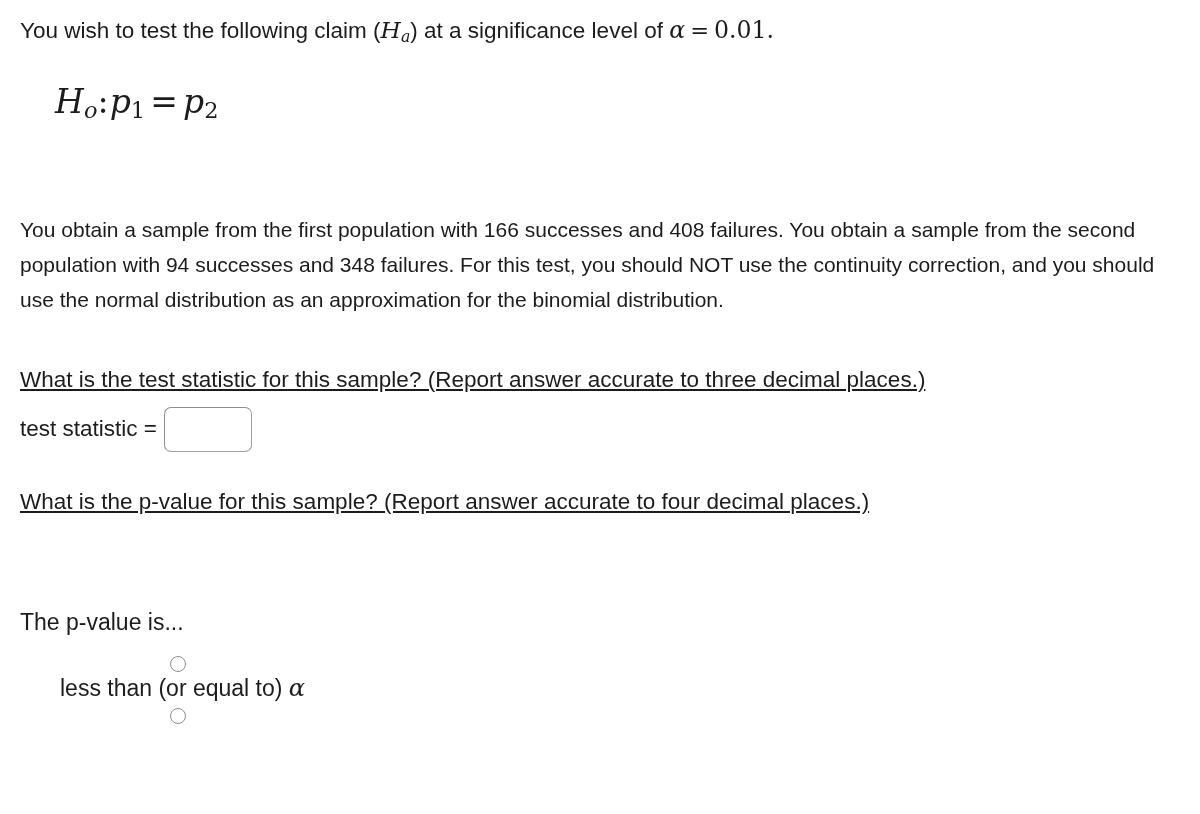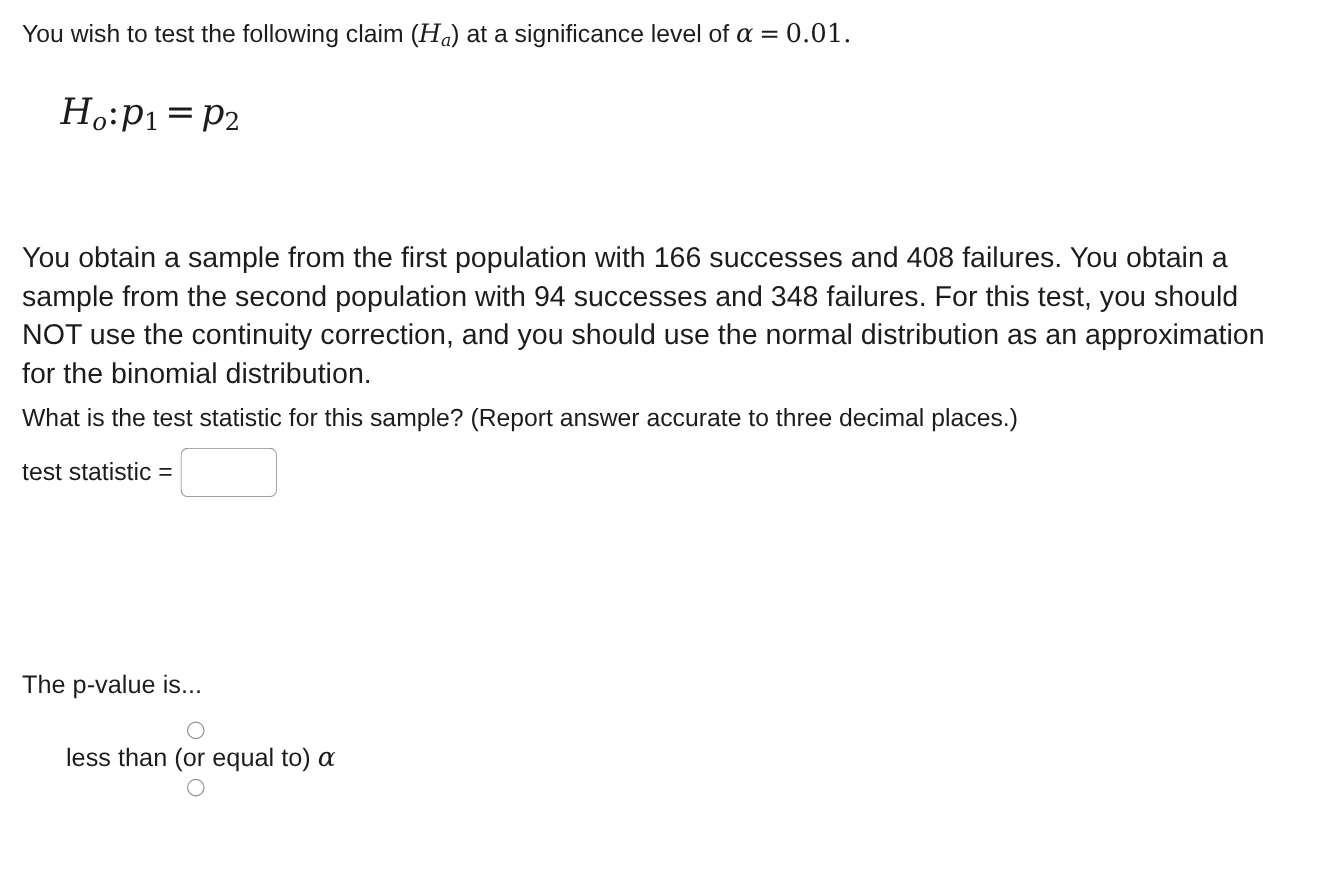--- a/index.html
+++ b/index.html
@@ -43,37 +43,38 @@
   .hyp-row {
     white-space: nowrap;
     height: 36px;
   }
 
   .body-para {
     position: absolute;
     left: 20px;
     top: 191px;
     width: 1152px;
-    font-size: 26px;
+    font-size: 21px;
     line-height: 35px;
     text-align: left;
   }
 
   .q-block {
     position: absolute;
     left: 20px;
     font-size: 22.5px;
     line-height: 32px;
   }
   #q-test-statistic { top: 364px; }
   #q-p-value        { top: 486px; }
 
   .q-prompt {
     white-space: nowrap;
     display: block;
+    text-decoration: underline;
   }
 
   .answer-row {
     display: flex;
     align-items: center;
     margin-top: 10px;
     height: 46px;
   }
   .answer-label {
     white-space: nowrap;
@@ -192,20 +193,21 @@
 
   <div class="q-block" id="q-test-statistic">
     <span class="q-prompt">What is the test statistic for this sample? (Report answer accurate to three decimal places.)</span>
     <span class="answer-row">
       <span class="answer-label">test statistic =</span>
       <input class="answer-box" type="text" placeholder="" style="">
     </span>
   </div>
 
   <div class="q-block" id="q-p-value">
+    <span class="q-prompt">What is the p-value for this sample? (Report answer accurate to four decimal places.)</span>
   </div>
 
   <div class="radio-section">
     <span class="radio-section-heading">The p-value is...</span>
 
     <label class="radio-option" data-selected="false">
       <span class="radio-circle"></span>
       <span class="radio-label"><span>less than (or equal to) </span><span class="alpha">α</span></span>
     </label>
 

